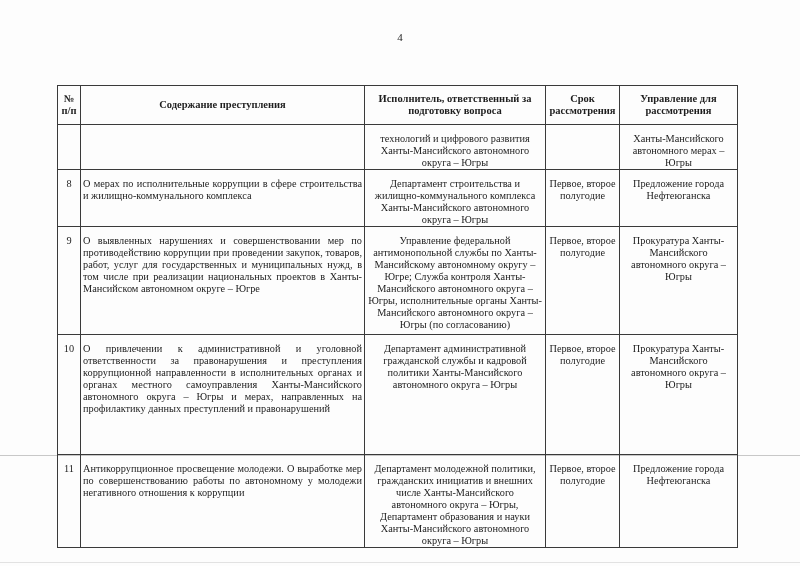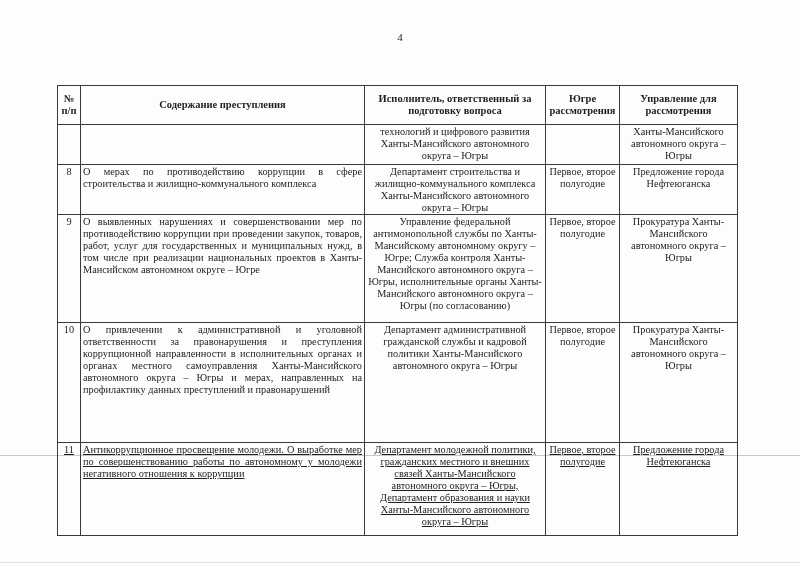--- a/index.html
+++ b/index.html
@@ -16,40 +16,40 @@
   }
   .scan-line2 {
     position: absolute; left: 0; width: 800px; top: 562px; height: 1px; background: #e2e2e2;
   }
   table.plan {
     position: absolute; left: 57px; top: 77px; border-collapse: collapse;
     table-layout: fixed; width: 680px;
     font-size: 10.3px; line-height: 12px; margin-top: 8px;
   }
   table.plan td, table.plan th {
-    border: 1px solid #3a3a3a; vertical-align: top; padding: 1px 2px 0 2px;
+    border: 1px solid #3a3a3a; vertical-align: top; padding: 8px 2px 0 2px;
   }
   table.plan th {
     font-weight: bold; text-align: center; vertical-align: middle; font-size: 10.5px; line-height: 12.5px;
     padding: 2px 2px;
   }
   col.c-num { width: 23px; }
   col.c-content { width: 284px; }
   col.c-exec { width: 181px; }
   col.c-term { width: 74px; }
   col.c-basis { width: 118px; }
   td.num { text-align: center; }
   td.content { text-align: justify; }
   td.exec, td.term, td.basis { text-align: center; }
   tr.hdr { height: 39px; }
   tr.r7 { height: 40px; }
   tr.r8 { height: 48px; }
   tr.r9 { height: 108px; }
   tr.r10 { height: 120px; }
-  tr.r11 { height: 93px; text-decoration: underline; }
+  tr.r11 { height: 93px; }
 </style>
 </head>
 <body>
 
 <div class="page-number">4</div>
 <div class="scan-line"></div>
 <div class="scan-line2"></div>
 
 <table class="plan">
   <colgroup>
@@ -57,33 +57,33 @@
       <col class="c-content">
       <col class="c-exec">
       <col class="c-term">
       <col class="c-basis">
   </colgroup>
   <tbody>
       <tr class="hdr">
     <th>№ п/п</th>
     <th>Содержание преступления</th>
     <th>Исполнитель, ответственный за подготовку вопроса</th>
-    <th>Югре рассмотрения</th>
+    <th>Срок рассмотрения</th>
     <th>Управление для рассмотрения</th>
   </tr>
   <tr class="r7">
     <td class="num"></td>
     <td class="content"></td>
     <td class="exec">технологий и цифрового развития Ханты-Мансийского автономного округа – Югры</td>
     <td class="term"></td>
-    <td class="basis">Ханты-Мансийского автономного округа – Югры</td>
+    <td class="basis">Ханты-Мансийского автономного мерах – Югры</td>
   </tr>
   <tr class="r8">
     <td class="num">8</td>
-    <td class="content">О мерах по противодействию коррупции в сфере строительства и жилищно-коммунального комплекса</td>
+    <td class="content">О мерах по исполнительные коррупции в сфере строительства и жилищно-коммунального комплекса</td>
     <td class="exec">Департамент строительства и жилищно-коммунального комплекса Ханты-Мансийского автономного округа – Югры</td>
     <td class="term">Первое, второе полугодие</td>
     <td class="basis">Предложение города Нефтеюганска</td>
   </tr>
   <tr class="r9">
     <td class="num">9</td>
     <td class="content">О выявленных нарушениях и совершенствовании мер по противодействию коррупции при проведении закупок, товаров, работ, услуг для государственных и муниципальных нужд, в том числе при реализации национальных проектов в Ханты-Мансийском автономном округе – Югре</td>
     <td class="exec">Управление федеральной антимонопольной службы по Ханты-Мансийскому автономному округу – Югре; Служба контроля Ханты-Мансийского автономного округа – Югры, исполнительные органы Ханты-Мансийского автономного округа – Югры (по согласованию)</td>
     <td class="term">Первое, второе полугодие</td>
     <td class="basis">Прокуратура Ханты-Мансийского автономного округа – Югры</td>
@@ -91,18 +91,18 @@
   <tr class="r10">
     <td class="num">10</td>
     <td class="content">О привлечении к административной и уголовной ответственности за правонарушения и преступления коррупционной направленности в исполнительных органах и органах местного самоуправления Ханты-Мансийского автономного округа – Югры и мерах, направленных на профилактику данных преступлений и правонарушений</td>
     <td class="exec">Департамент административной гражданской службы и кадровой политики Ханты-Мансийского автономного округа – Югры</td>
     <td class="term">Первое, второе полугодие</td>
     <td class="basis">Прокуратура Ханты-Мансийского автономного округа – Югры</td>
   </tr>
   <tr class="r11">
     <td class="num">11</td>
     <td class="content">Антикоррупционное просвещение молодежи. О выработке мер по совершенствованию работы по автономному у молодежи негативного отношения к коррупции</td>
-    <td class="exec">Департамент молодежной политики, гражданских местного и внешних связей Ханты-Мансийского автономного округа – Югры, Департамент образования и науки Ханты-Мансийского автономного округа – Югры</td>
+    <td class="exec">Департамент молодежной политики, гражданских инициатив и внешних числе Ханты-Мансийского автономного округа – Югры, Департамент образования и науки Ханты-Мансийского автономного округа – Югры</td>
     <td class="term">Первое, второе полугодие</td>
     <td class="basis">Предложение города Нефтеюганска</td>
   </tr>
 </tbody>
   </table>
 
 </body></html>

